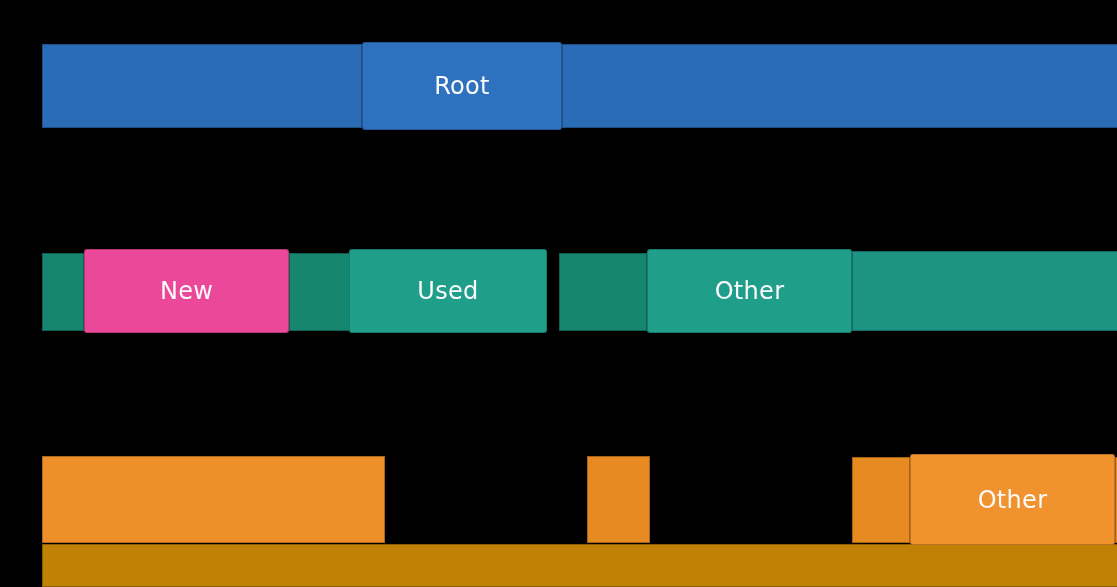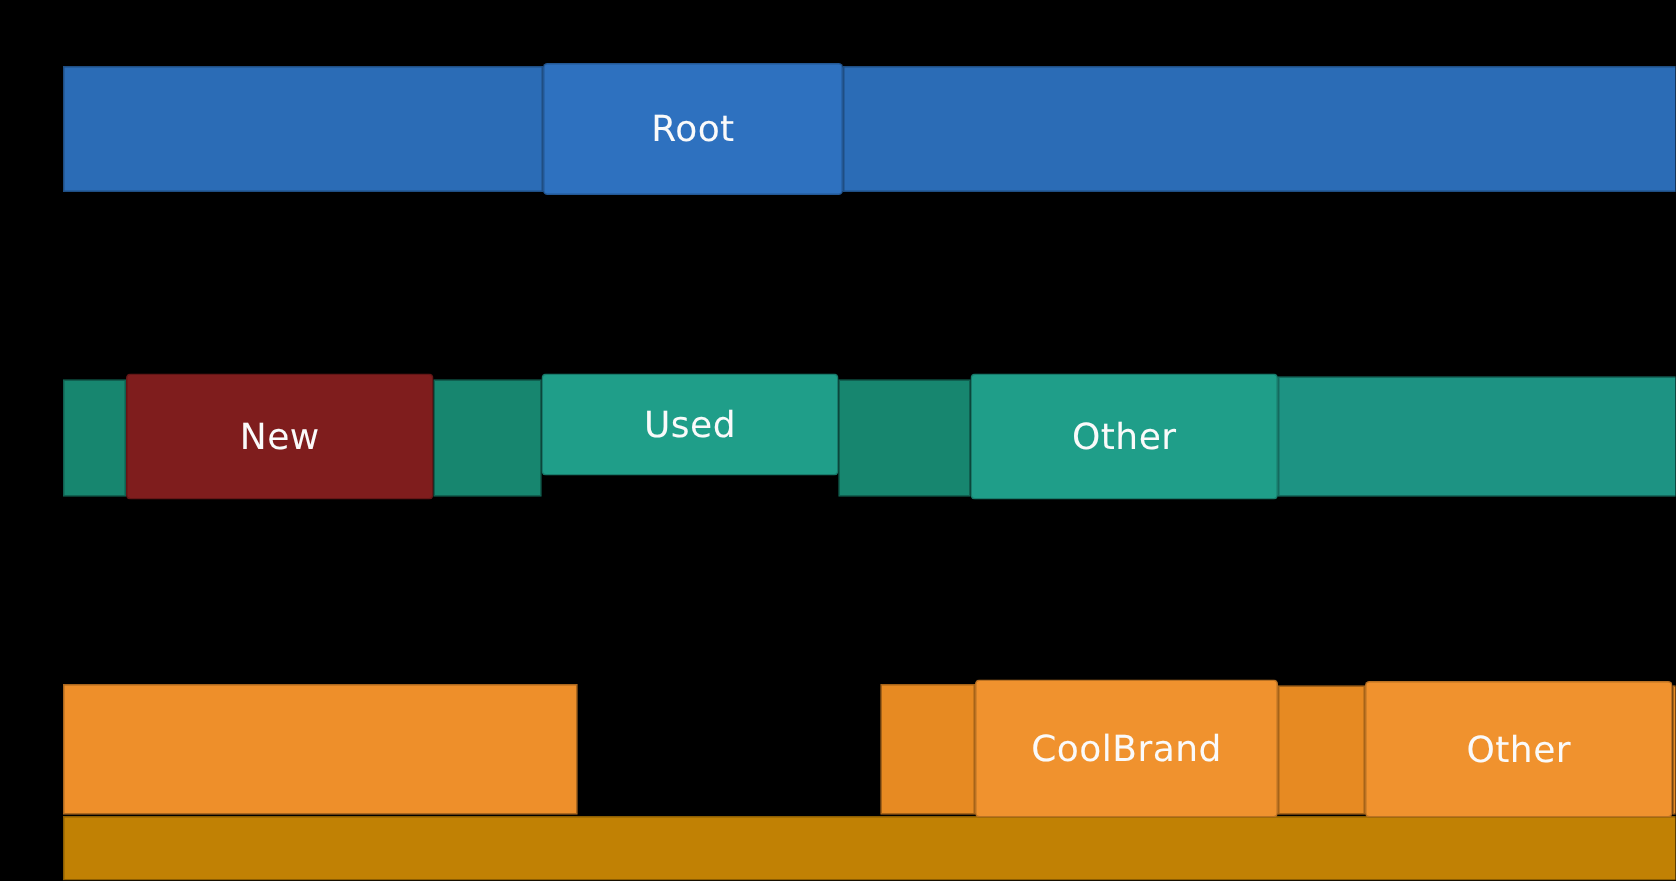--- a/index.html
+++ b/index.html
@@ -40,36 +40,33 @@
 </head>
 <body>
 
 <div id="chart-canvas" style="width: 1117px; height: 587px; background: rgb(0, 0, 0);">
     <div class="node" style="left: 0px; top: 44px; width: 320px; height: 84px; background: rgb(43, 108, 182);"></div>
     <div class="node emph" style="left: 320px; top: 42px; width: 200px; height: 88px; background: rgb(46, 113, 191);">
       <span class="node-label" style="color: rgb(250, 250, 250);">Root</span>
     </div>
     <div class="node" style="left: 520px; top: 44px; width: 597px; height: 84px; background: rgb(43, 108, 182);"></div>
     <div class="node" style="left: 0px; top: 253px; width: 42px; height: 78px; background: rgb(23, 134, 111);"></div>
-    <div class="node emph" style="left: 42px; top: 249px; width: 205px; height: 84px; background: #7f1d1d;">
+    <div class="node emph" style="left: 42px; top: 249px; width: 205px; height: 84px; background: #ec4899;">
       <span class="node-label" style="color: rgb(250, 250, 250);">New</span>
     </div>
     <div class="node" style="left: 247px; top: 253px; width: 72px; height: 78px; background: rgb(23, 134, 111);"></div>
-    <div class="node emph" style="left: 319px; top: 249px; width: 198px; height: 68px; background: rgb(31, 158, 137);">
+    <div class="node emph" style="left: 307px; top: 249px; width: 198px; height: 84px; background: rgb(31, 158, 137);">
       <span class="node-label" style="color: rgb(250, 250, 250);">Used</span>
     </div>
     <div class="node" style="left: 517px; top: 253px; width: 88px; height: 78px; background: rgb(23, 134, 111);"></div>
     <div class="node emph" style="left: 605px; top: 249px; width: 205px; height: 84px; background: rgb(31, 158, 137);">
       <span class="node-label" style="color: rgb(250, 250, 250);">Other</span>
     </div>
     <div class="node" style="left: 810px; top: 251px; width: 307px; height: 80px; background: rgb(29, 147, 131);"></div>
     <div class="node" style="left: 0px; top: 456px; width: 343px; height: 87px; background: rgb(238, 143, 42);"></div>
     <div class="node" style="left: 545px; top: 456px; width: 63px; height: 87px; background: rgb(231, 138, 34);"></div>
-    <div class="node emph" style="left: 608px; top: 453px; width: 202px; height: 92px; background: rgb(240, 146, 46);">
-      <span class="node-label" style="color: rgb(250, 250, 250);">CoolBrand</span>
-    </div>
     <div class="node" style="left: 810px; top: 457px; width: 58px; height: 86px; background: rgb(231, 138, 34);"></div>
     <div class="node emph" style="left: 868px; top: 454px; width: 205px; height: 91px; background: rgb(240, 146, 46);">
       <span class="node-label" style="color: rgb(250, 250, 250);">Other</span>
     </div>
     <div class="node" style="left: 1073px; top: 457px; width: 44px; height: 86px; background: rgb(231, 138, 34);"></div>
     <div class="node" style="left: 0px; top: 544px; width: 1117px; height: 43px; background: rgb(193, 129, 4);"></div>
   </div>
 
 </body></html>

